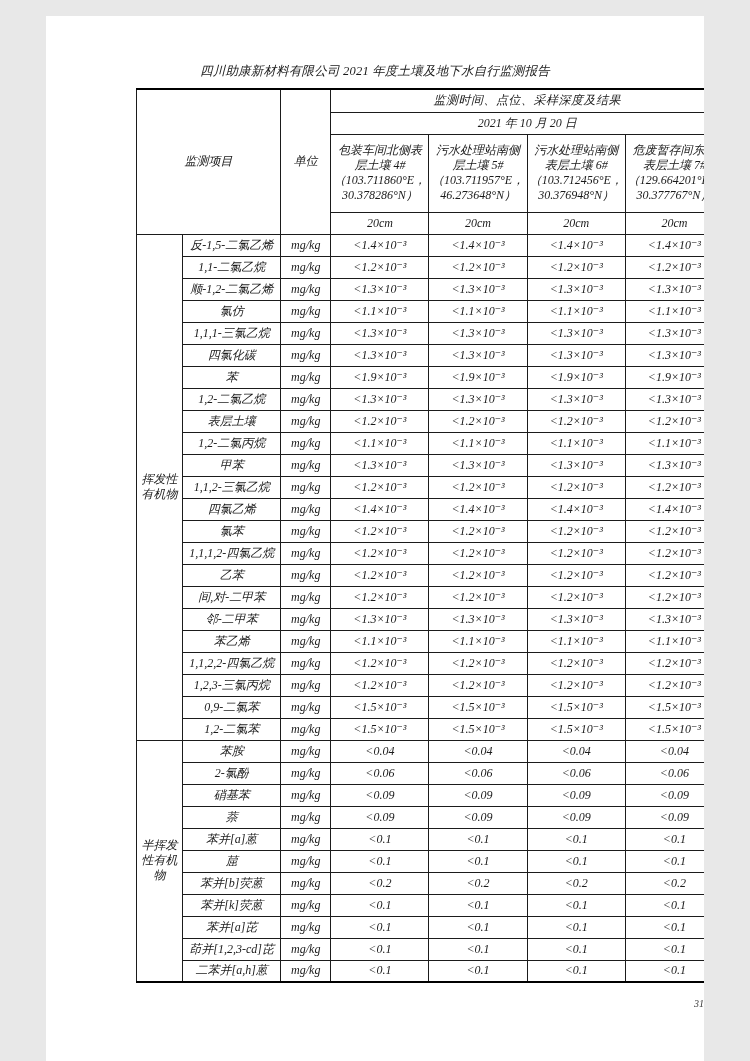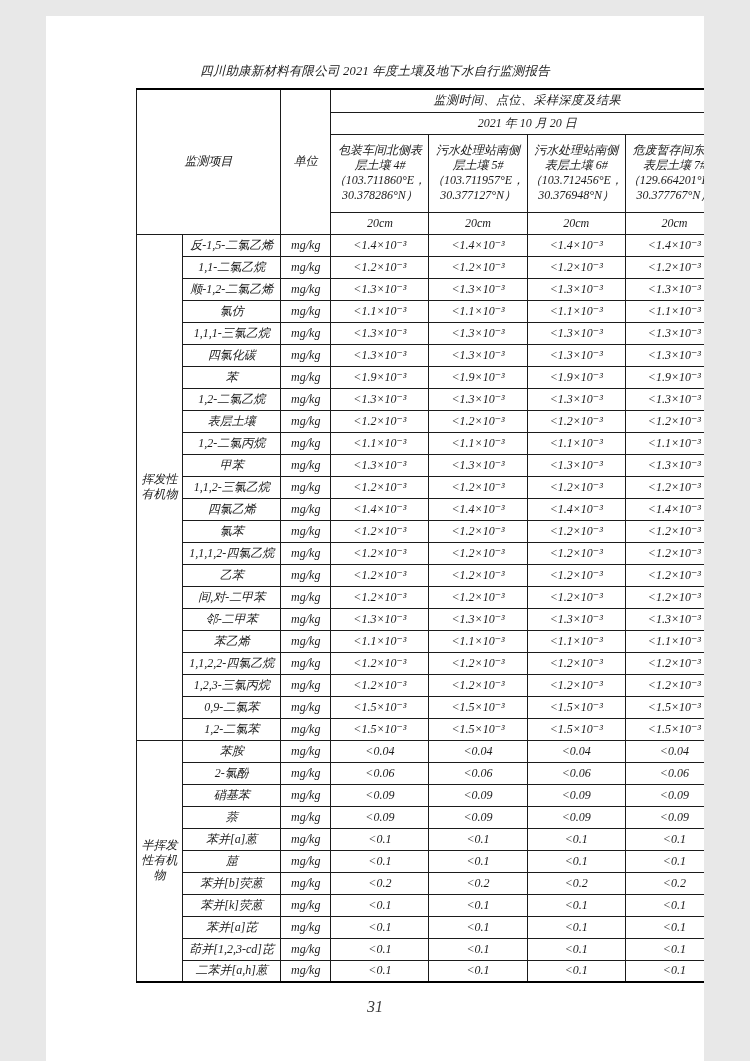--- a/index.html
+++ b/index.html
@@ -48,22 +48,22 @@
   td.name{white-space:nowrap;font-size:12px;}
   td.val{font-size:12px;}
   tr.h-banner{height:23px;}
   tr.h-date{height:22px;}
   tr.h-site{height:78px;}
   tr.h-depth{height:22px;}
   tr.h-body{height:22px;}
   .page-number{
     position:absolute;
     top:982px;left:0;width:100%;
-    text-align:center;
-    font-size:16px;
+    text-align:right;
+    font-size:10px;
     color:#3c3c3c;
   }
 </style>
 </head>
 <body>
 
 <div class="page">
   <div class="running-head">四川助康新材料有限公司 2021 年度土壤及地下水自行监测报告</div>
 
   <table class="report">
@@ -89,21 +89,21 @@
           <td class="site">
             <div>包装车间北侧表</div>
             <div>层土壤 4#</div>
             <div>（103.711860°E，</div>
             <div>30.378286°N）</div>
           </td>
           <td class="site">
             <div>污水处理站南侧</div>
             <div>层土壤 5#</div>
             <div>（103.711957°E，</div>
-            <div>30.377127°N）</div>
+            <div>46.273648°N）</div>
           </td>
           <td class="site">
             <div>污水处理站南侧</div>
             <div>表层土壤 6#</div>
             <div>（103.712456°E，</div>
             <div>30.376948°N）</div>
           </td>
           <td class="site">
             <div>危废暂存间东侧</div>
             <div>表层土壤 7#</div>

